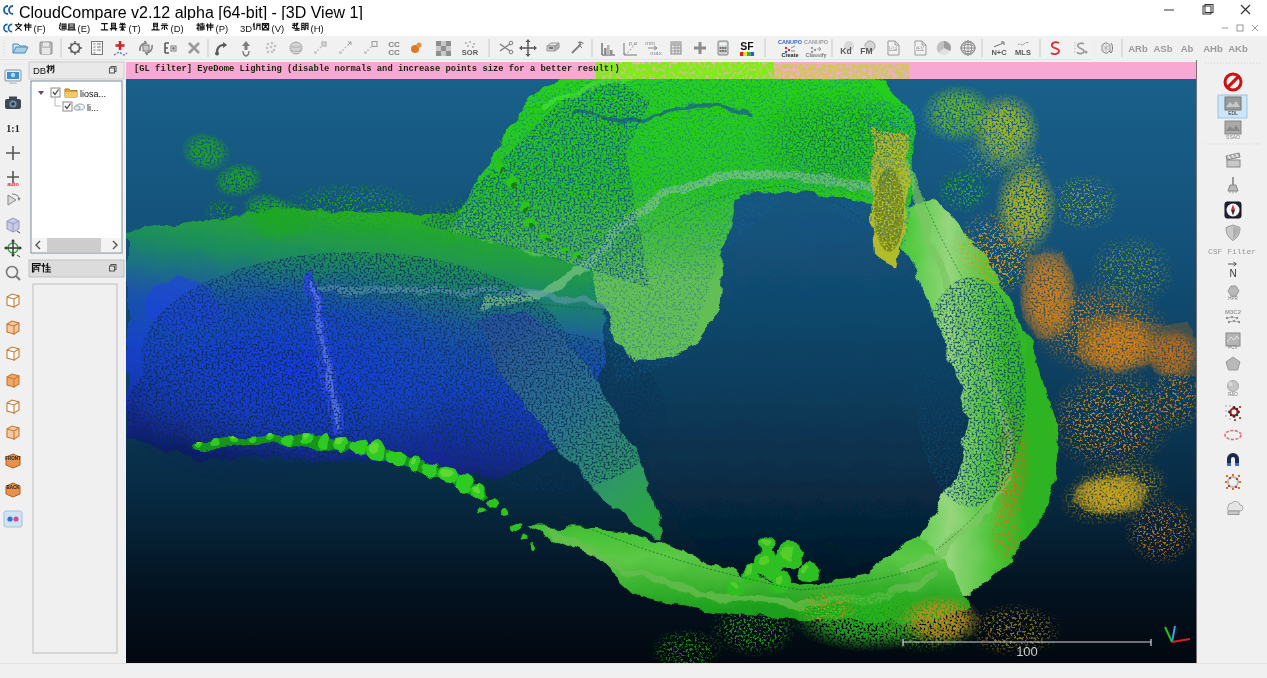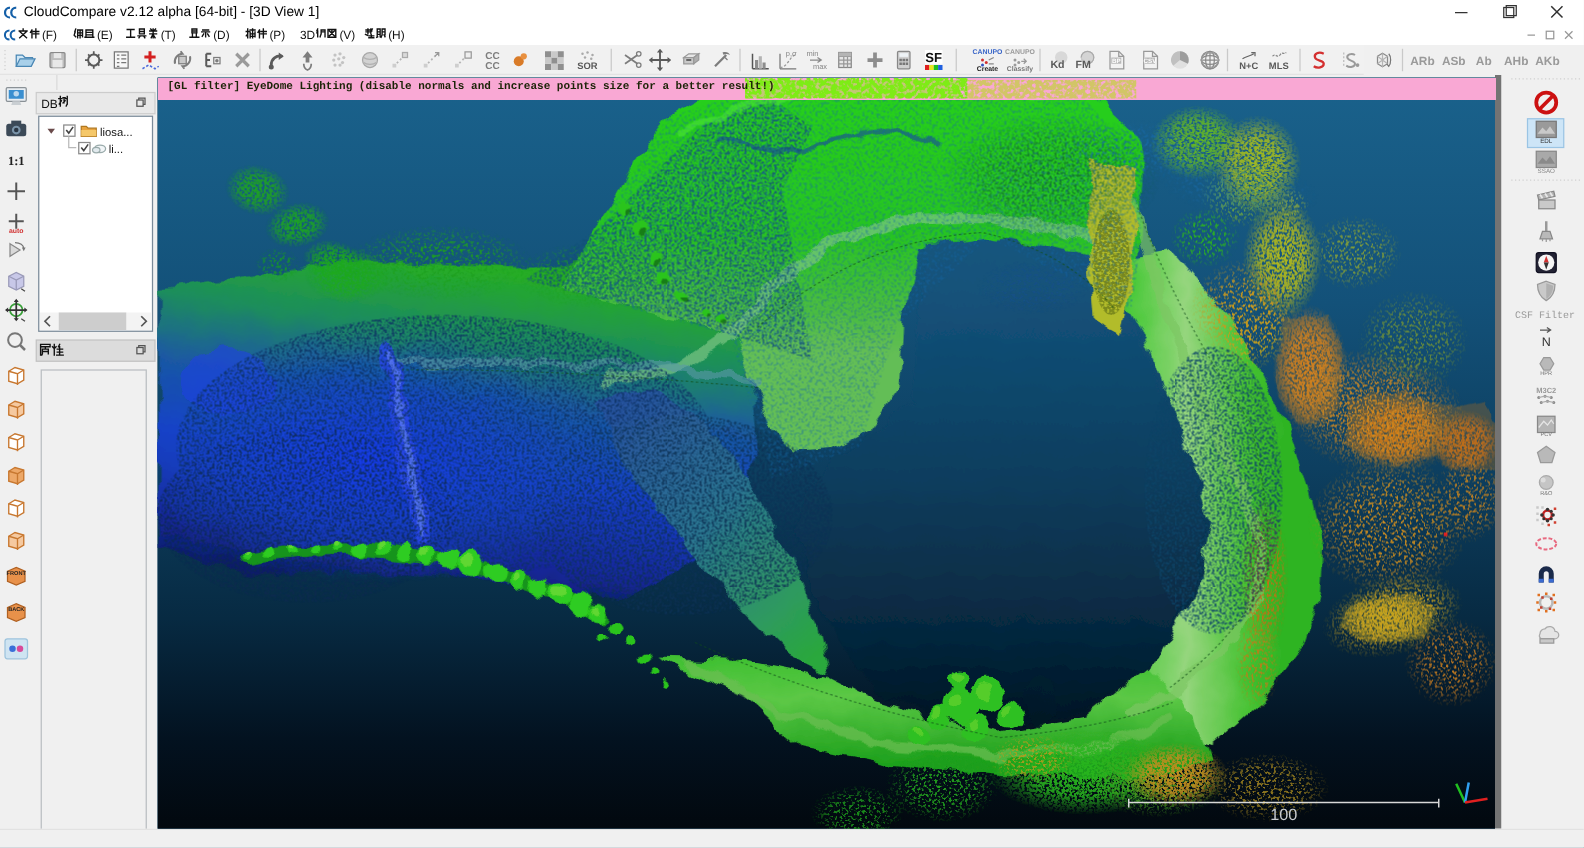--- a/index.html
+++ b/index.html
@@ -1,23 +1,23 @@
 <!DOCTYPE html>
 <html><head><meta charset="utf-8"><style>
 *{margin:0;padding:0;box-sizing:border-box}
 html,body{width:1267px;height:678px;overflow:hidden;background:#f0f0f0;
  font-family:"Liberation Sans",sans-serif;}
 .abs{position:absolute}
 #title{left:0;top:0;width:1267px;height:20px;background:#fff;}
-#title .t{position:absolute;left:19px;top:3.5px;font-size:11px;color:#000;}
+#title .t{position:absolute;left:19px;top:3.5px;font-size:16px;color:#000;}
 #menu{left:0;top:20px;width:1267px;height:16px;background:#fff;}
 #tbar{left:0;top:36px;width:1091px;height:24px;background:#f1f1f1;border-bottom:1px solid #e3e3e3;}
 #lcol{left:0;top:60px;width:46px;height:603px;background:#f0f0f0;border-right:1px solid #d9d9d9;}
-#lpanel{left:27px;top:60px;width:99px;height:603px;background:#f0f0f0;margin-top:12px;}
-#rcol{left:1196px;top:60px;width:71px;height:603px;background:#f0f0f0;border-left:5px solid #737373;}
+#lpanel{left:27px;top:60px;width:99px;height:603px;background:#f0f0f0;}
+#rcol{left:1196px;top:60px;width:71px;height:603px;background:#f0f0f0;border-left:1px solid #737373;}
 #status{left:0;top:663px;width:1267px;height:15px;background:#f0f0f0;border-top:1px solid #e2e2e2;}
 #view{left:126px;top:62px;width:1070px;height:601px;background:#0a3a58;}
 #banner{left:0;top:0;width:1070px;height:17px;
  background:#f9a8d4;}
 #banner span{position:absolute;left:8px;top:2px;font-family:"Liberation Mono",monospace;
  font-weight:bold;font-size:8.8px;letter-spacing:0;color:#1c2408;white-space:pre;}
 </style></head><body>
 <div class="abs" id="title">
     <svg class="abs" style="left:3px;top:5px" width="12" height="10" viewBox="0 0 12 10">
       <path d="M5 1A4 4 0 1 0 5 9M10 1A4 4 0 1 0 10 9" stroke="#1560a8" stroke-width="1.8" fill="none"></path>

